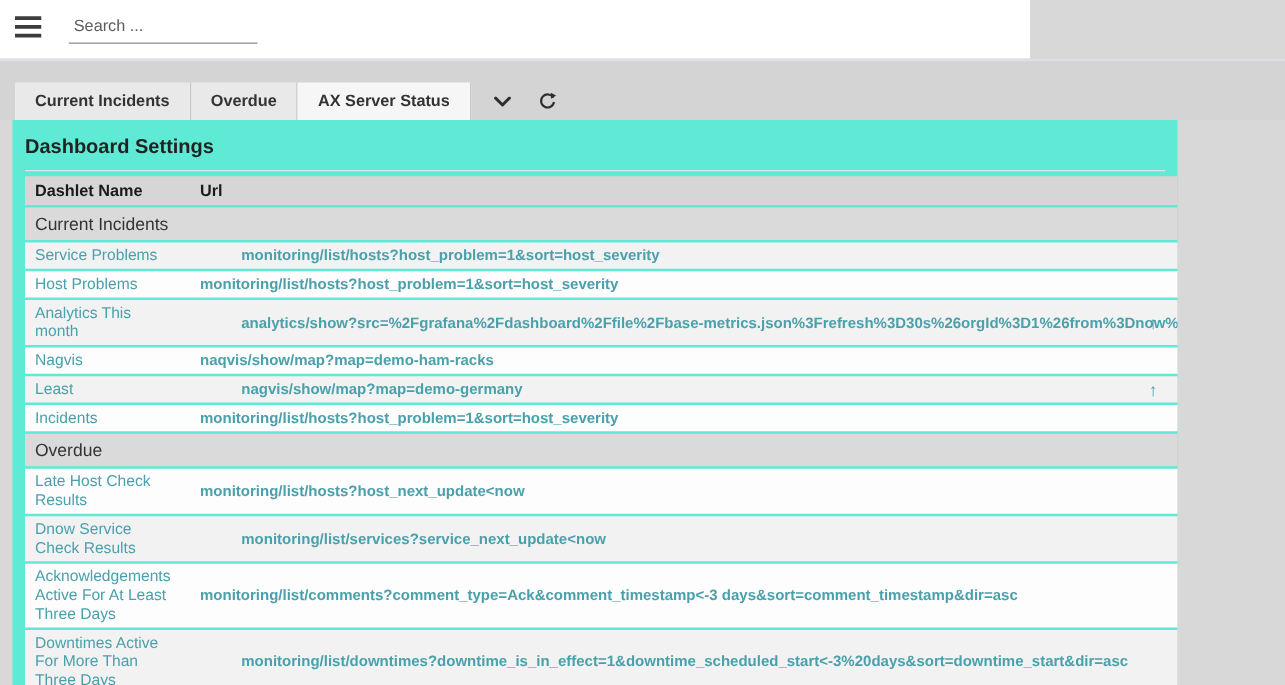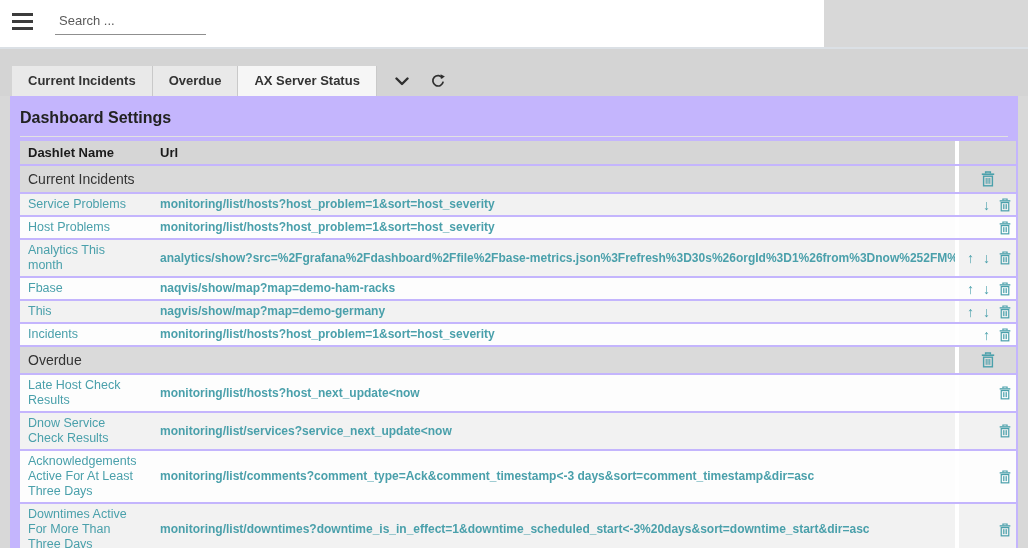--- a/index.html
+++ b/index.html
@@ -43,22 +43,22 @@
     font-size: 13px; font-weight: bold; color: #333; cursor: pointer;
     white-space: nowrap;
   }
   .tab.active { background: #f6f6f6; text-align: center; }
   .tab-icon-btn {
     margin-left: 14px; width: 22px; height: 22px;
     display: flex; align-items: center; justify-content: center; cursor: pointer;
   }
   
   .panel {
-    position: absolute; top: 96px; left: 10px; width: 1008px; height: 452px;
-    background: #c4b5fd; overflow: hidden;
+    position: absolute; top: 96px; left: 10px; width: 932px; height: 452px;
+    background: #5eead4; overflow: hidden;
   }
   .page-title {
     margin: 0 10px; padding: 13px 0 9px;
     font-size: 16px; font-weight: bold; color: #222;
     border-bottom: 1px solid #e2e2e2;
   }
   
   .table { margin: 4px 2px 0 10px; }
   .trow { display: flex; margin-bottom: 2px; align-items: stretch; border-radius: 10px; }
   .main-part {
@@ -84,21 +84,21 @@
     font-size: 13px; font-weight: bold; color: #1a1a1a;
     padding-top: 4px; padding-bottom: 4px;
   }
   .hdr .main-part, .hdr .cell-actions { background: #d6d6d6; }
   .section .main-part, .section .cell-actions { background: #dadada; }
   .section .cell-section-title {
     flex: 1 1 auto; padding: 5px 8px; font-size: 14px; color: #333;
     line-height: 16px;
   }
   .section .cell-actions { justify-content: center; padding: 0; }
-  .stripe-gray .main-part, .stripe-gray .cell-actions { background: #f2f2f2; }
+  .stripe-gray .main-part, .stripe-gray .cell-actions { background: #f2f2f2; gap: 33px; }
   .stripe-white .main-part, .stripe-white .cell-actions { background: #fdfdfd; }
   .name-link { cursor: pointer; }
   .arrow-btn {
     font-size: 14px; line-height: 14px; color: #4aa0ab; font-weight: bold;
     cursor: pointer; user-select: none;
   }
   .icon-btn { cursor: pointer; display: inline-flex; align-items: center; }
 </style>
 </head>
 <body>
@@ -218,42 +218,42 @@
               <rect x="2.6" y="5.2" width="8.8" height="9.6" fill="none" stroke="#4aa0ab" stroke-width="1.4"></rect>
               <line x1="5.2" y1="7" x2="5.2" y2="12.8" stroke="#4aa0ab" stroke-width="1"></line>
               <line x1="7" y1="7" x2="7" y2="12.8" stroke="#4aa0ab" stroke-width="1"></line>
               <line x1="8.8" y1="7" x2="8.8" y2="12.8" stroke="#4aa0ab" stroke-width="1"></line>
             </svg>
           </span>
         </div>
       </div>
       <div class="trow stripe-white">
         <div class="main-part">
-          <div class="cell-name"><span class="name-link">Fbase</span></div>
+          <div class="cell-name"><span class="name-link">Nagvis</span></div>
           <div class="cell-url">naqvis/show/map?map=demo-ham-racks</div>
         </div>
         <div class="col-gap"></div>
         <div class="cell-actions">
           <span class="arrow-btn">↑</span>
           <span class="arrow-btn">↓</span>
           <span class="icon-btn">
             <svg width="12" height="14" viewBox="0 0 14 16">
               <path d="M4.6 2.6 v-1.6 h4.8 v1.6" fill="none" stroke="#4aa0ab" stroke-width="1.4"></path>
               <line x1="0.8" y1="3.2" x2="13.2" y2="3.2" stroke="#4aa0ab" stroke-width="1.6"></line>
               <rect x="2.6" y="5.2" width="8.8" height="9.6" fill="none" stroke="#4aa0ab" stroke-width="1.4"></rect>
               <line x1="5.2" y1="7" x2="5.2" y2="12.8" stroke="#4aa0ab" stroke-width="1"></line>
               <line x1="7" y1="7" x2="7" y2="12.8" stroke="#4aa0ab" stroke-width="1"></line>
               <line x1="8.8" y1="7" x2="8.8" y2="12.8" stroke="#4aa0ab" stroke-width="1"></line>
             </svg>
           </span>
         </div>
       </div>
       <div class="trow stripe-gray">
         <div class="main-part">
-          <div class="cell-name"><span class="name-link">This</span></div>
+          <div class="cell-name"><span class="name-link">Least</span></div>
           <div class="cell-url">nagvis/show/map?map=demo-germany</div>
         </div>
         <div class="col-gap"></div>
         <div class="cell-actions">
           <span class="arrow-btn">↑</span>
           <span class="arrow-btn">↓</span>
           <span class="icon-btn">
             <svg width="12" height="14" viewBox="0 0 14 16">
               <path d="M4.6 2.6 v-1.6 h4.8 v1.6" fill="none" stroke="#4aa0ab" stroke-width="1.4"></path>
               <line x1="0.8" y1="3.2" x2="13.2" y2="3.2" stroke="#4aa0ab" stroke-width="1.6"></line>

